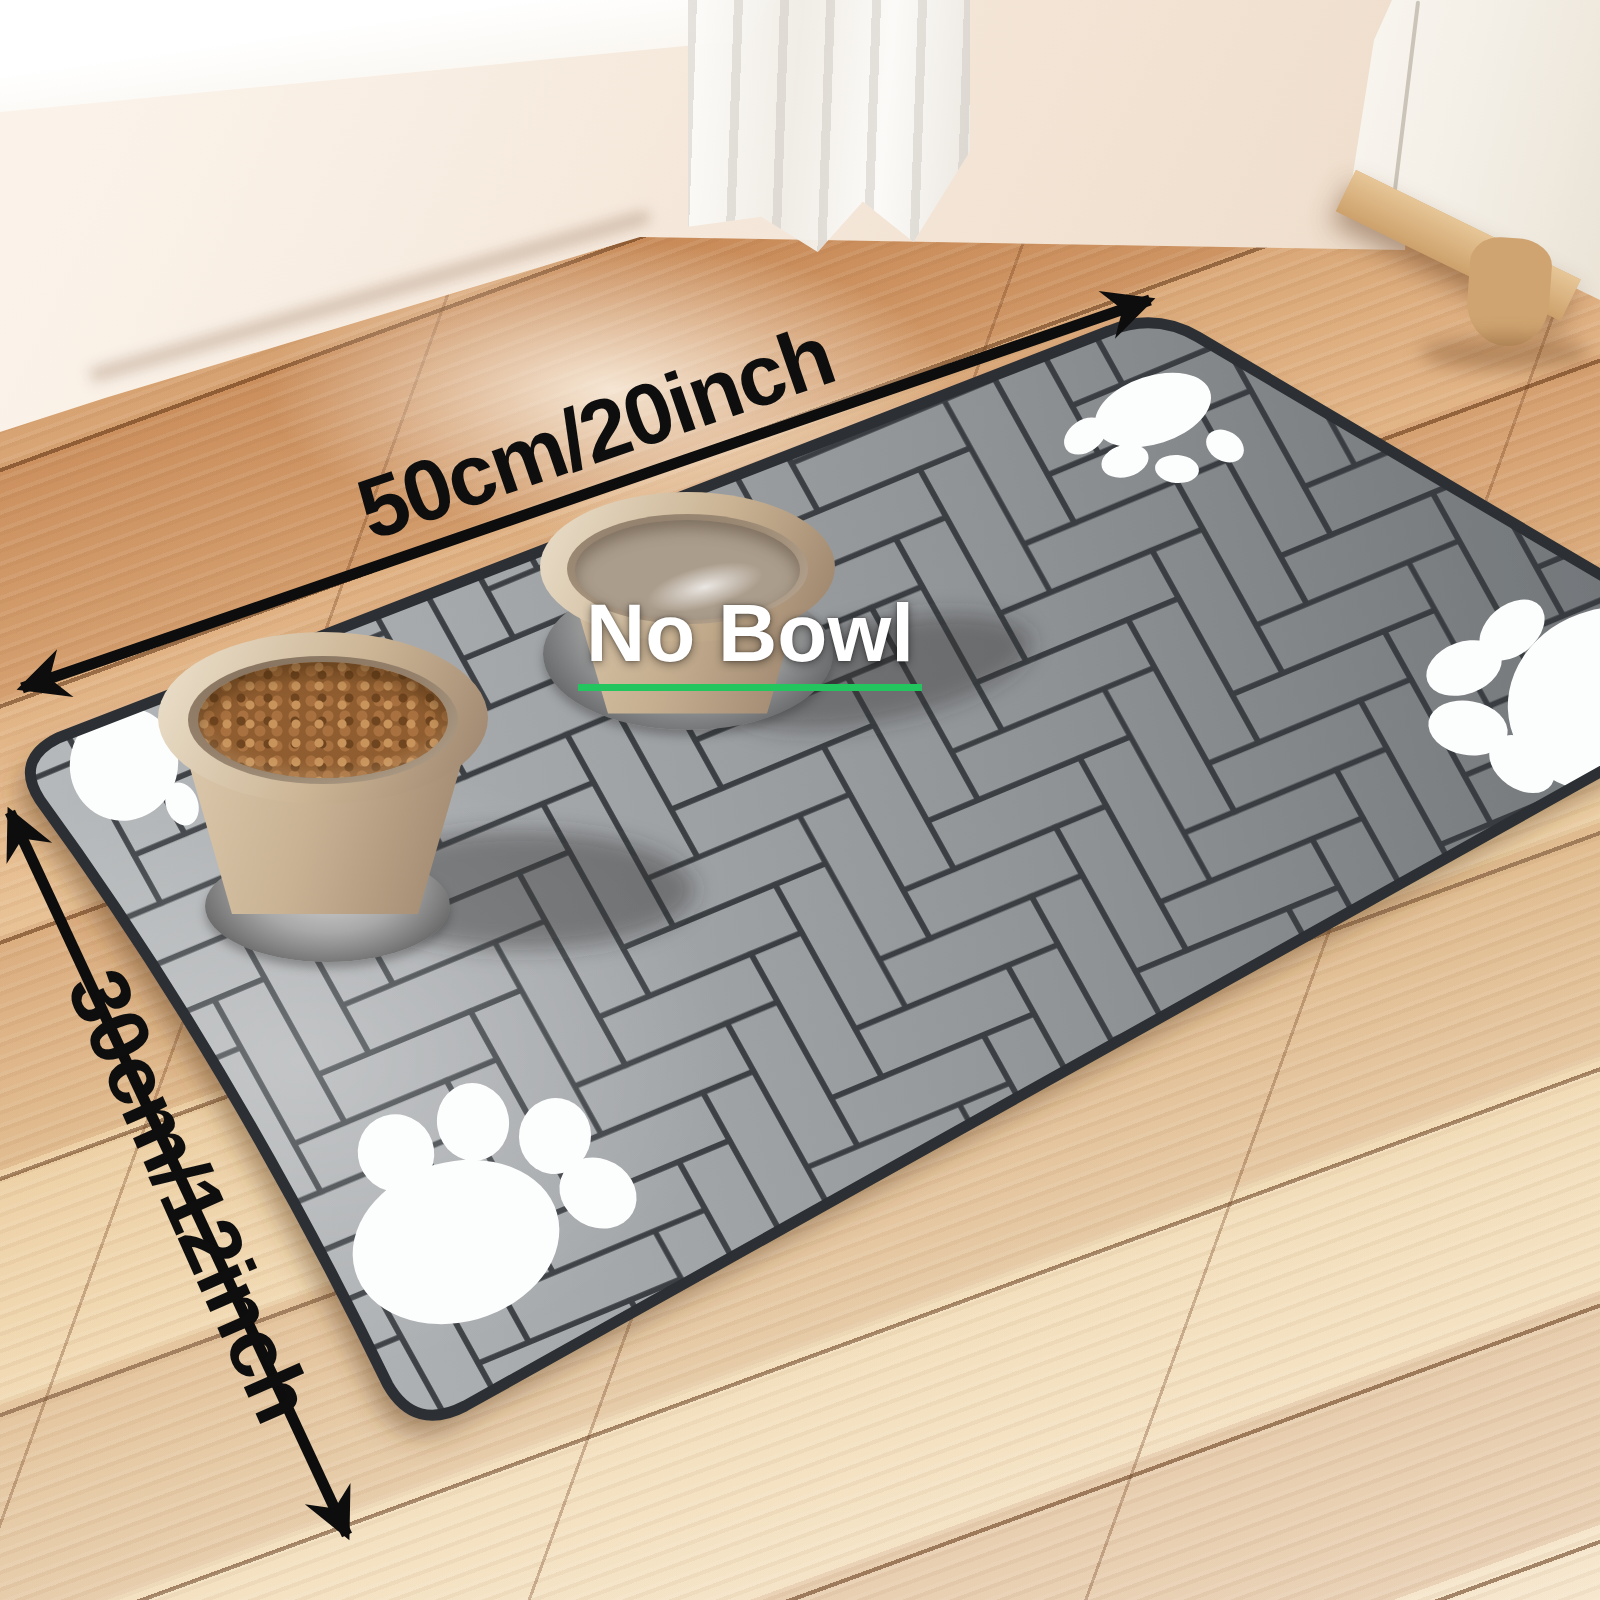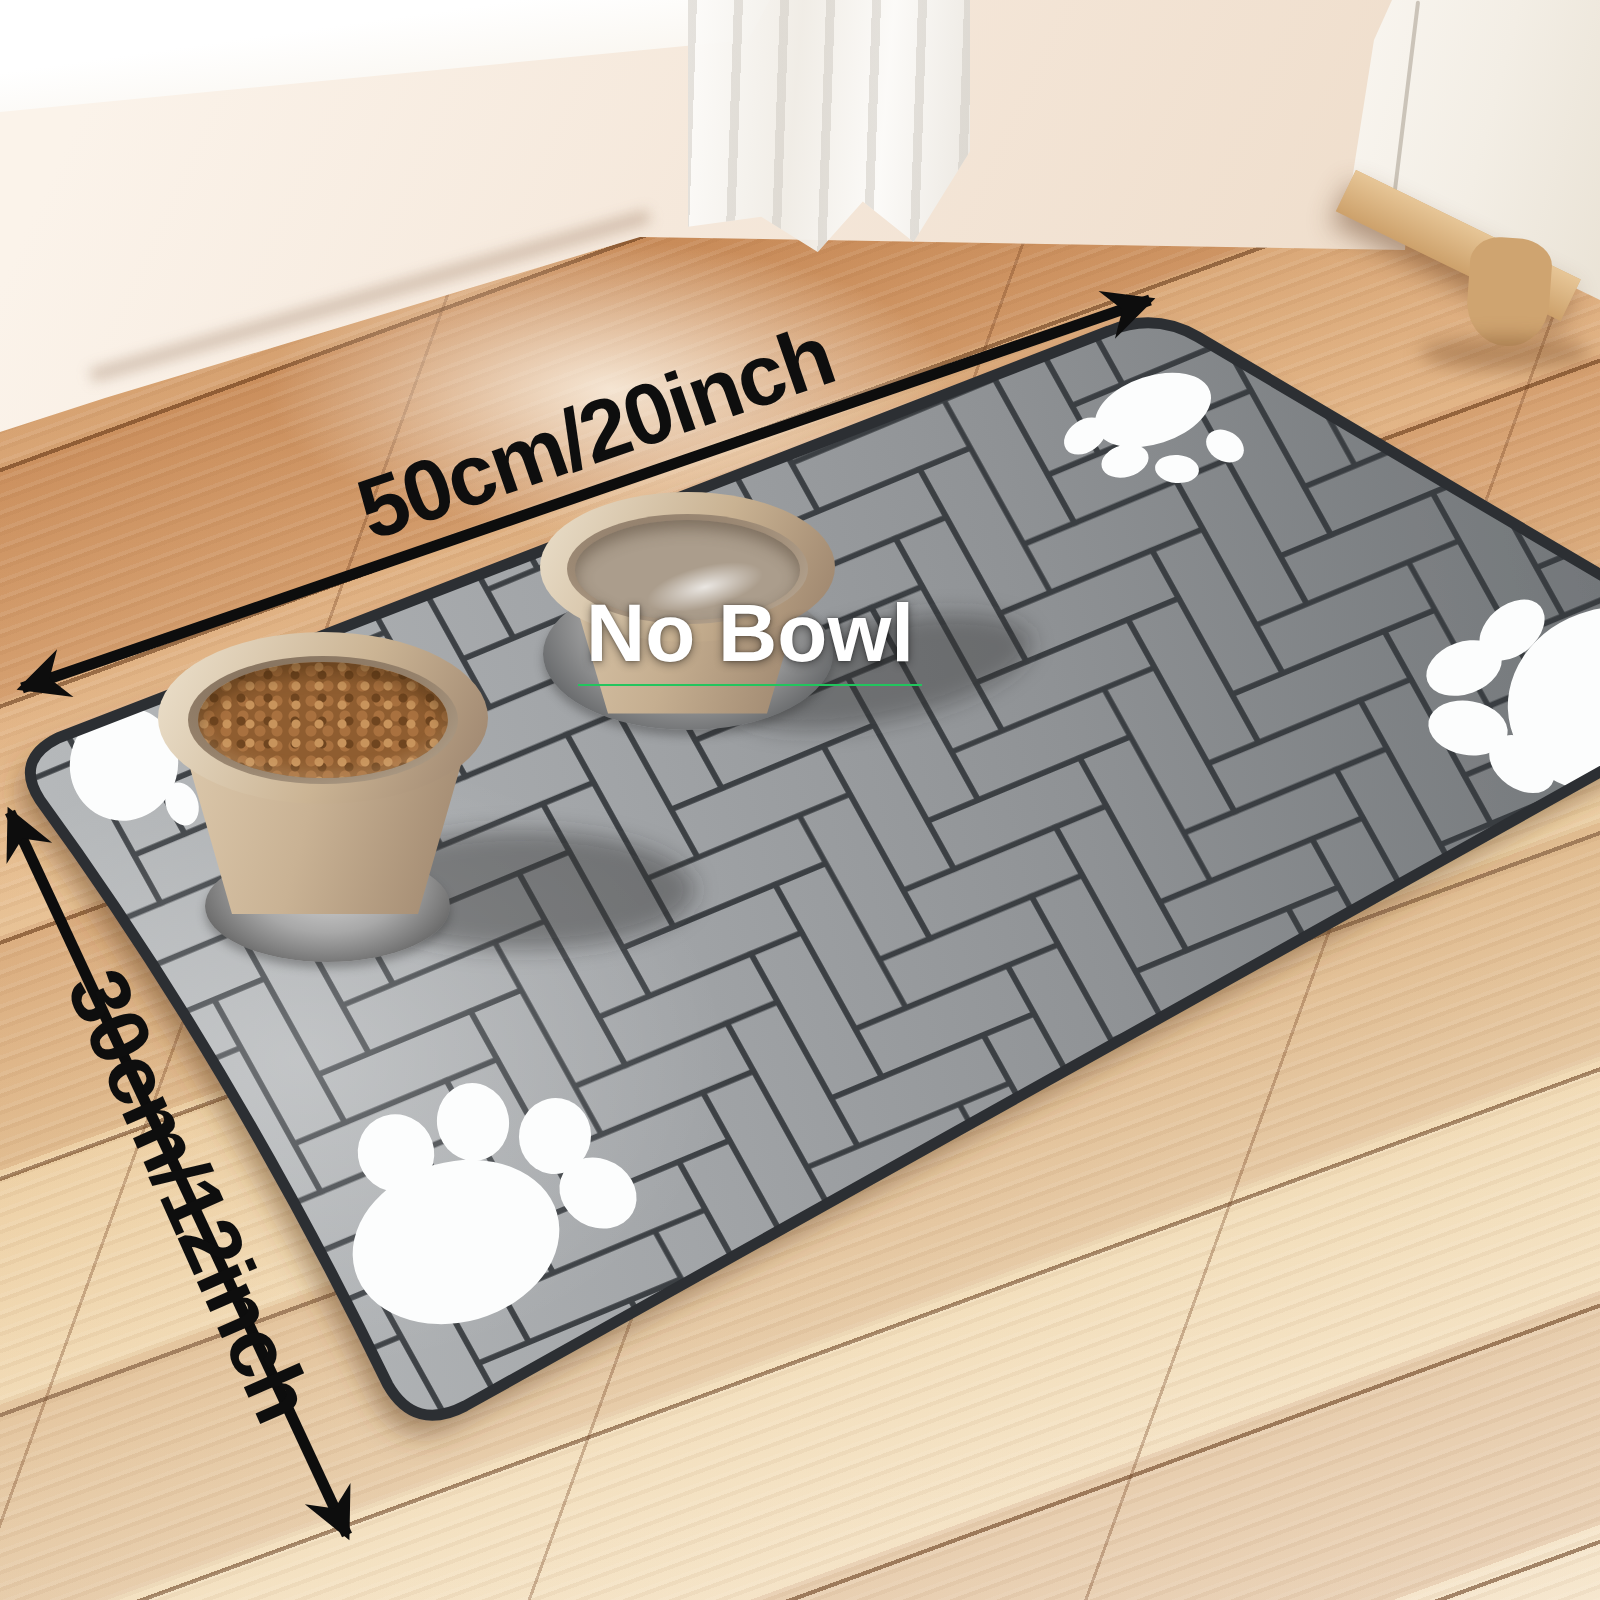--- a/index.html
+++ b/index.html
@@ -56,21 +56,21 @@
   
   .dim-label{display:flex;align-items:center;justify-content:center;
     color:#0e0e0e;font-weight:700;white-space:nowrap;letter-spacing:-2px;}
   .dim-w{left:95px;top:342px;width:1000px;height:180px;font-size:86px;
     transform:rotate(-19deg);}
   .dim-h{left:-260px;top:1105px;width:900px;height:180px;font-size:84px;
     transform:rotate(66deg);}
   .no-bowl{left:520px;top:592px;width:460px;height:140px;display:flex;
     align-items:flex-start;justify-content:center;}
   .no-bowl span{font-size:82px;font-weight:700;color:#ffffff;line-height:1;
-    padding:0 8px 10px 8px;border-bottom:2px solid #22c55e;
+    padding:0 8px 10px 8px;border-bottom:7px solid #22c55e;
     text-shadow:0 2px 10px rgba(0,0,0,0.45),0 0 3px rgba(0,0,0,0.35);}
 </style>
 </head>
 <body>
 
 <div class="stage">
 
   <div class="abs floor"></div>
   <div class="abs sun-patch"></div>
 

